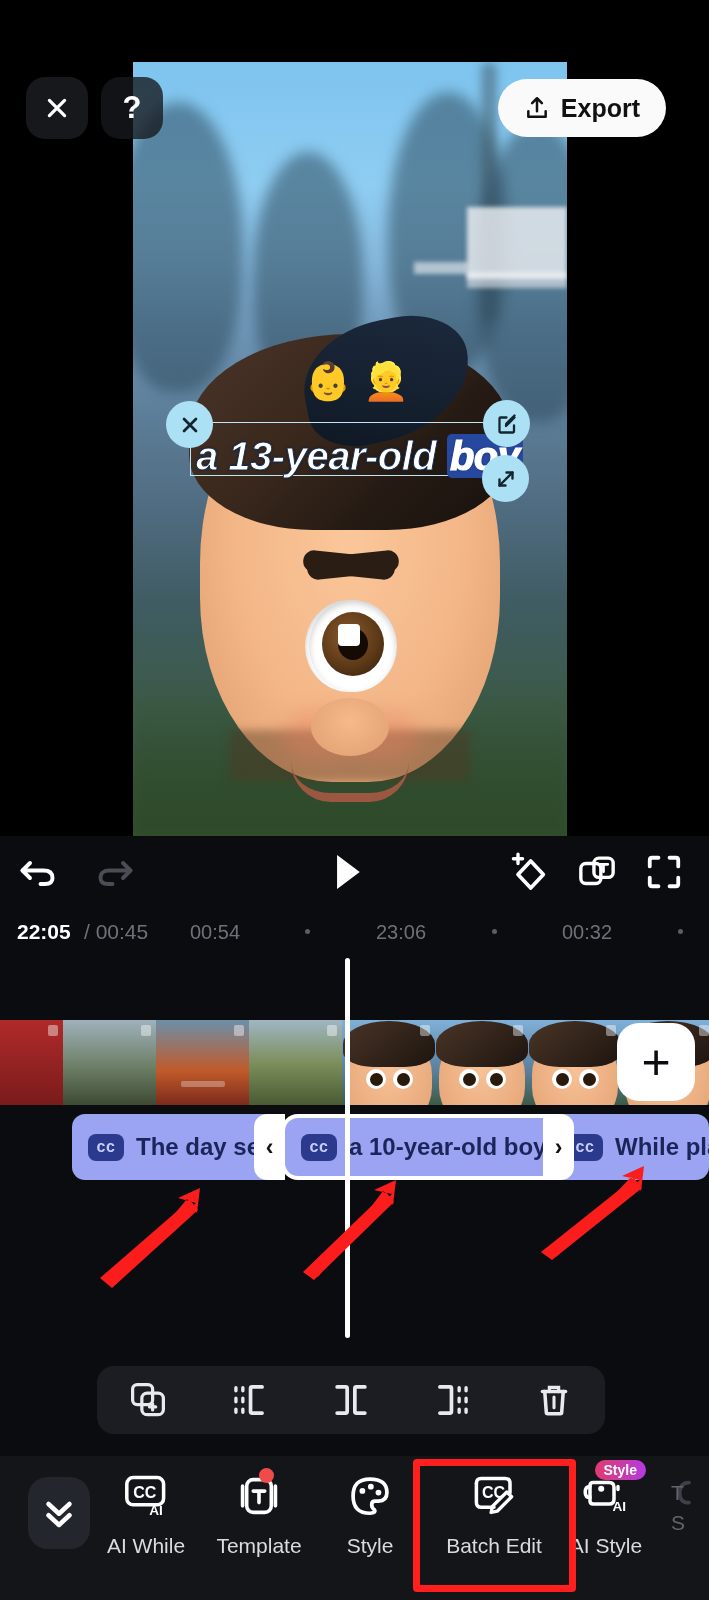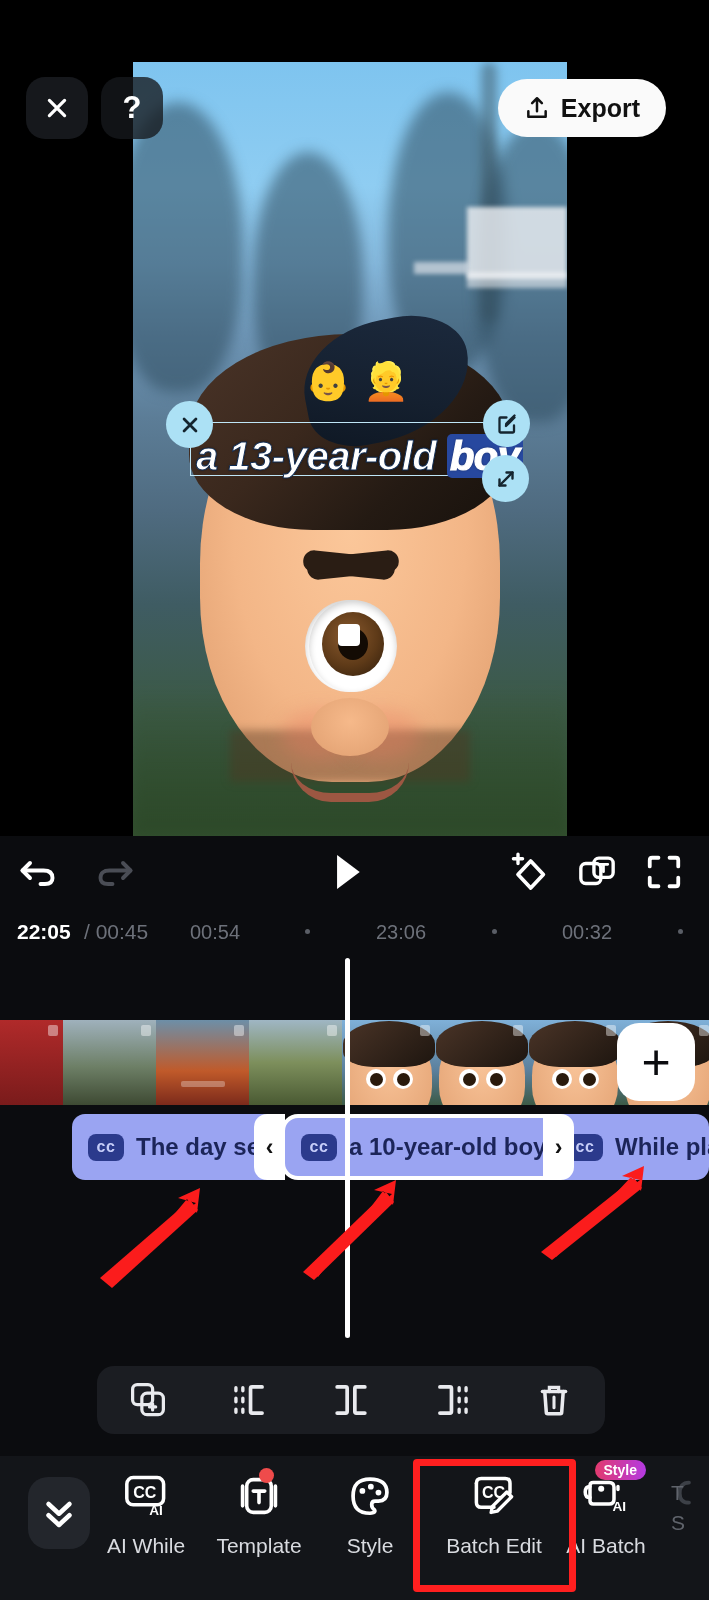--- a/index.html
+++ b/index.html
@@ -690,21 +690,21 @@
     <div class="navicon">
       <svg width="48" height="44" viewBox="0 0 30 26">
         <path d="M5 7 Q2 7 2 10.5 Q2 14 5 14" stroke="#fff" stroke-width="2.2" fill="none" stroke-linecap="round"></path>
         <path d="M7 4.5 L17 4.5 Q20 4.5 20 7.5 L20 15 Q20 18 17 18 L7 18 Q5 18 5 16 L5 6.5 Q5 4.5 7 4.5 Z" stroke="#fff" stroke-width="2.2" fill="none" stroke-linejoin="round"></path>
         <circle cx="12" cy="8.5" r="1.9" fill="#fff"></circle>
         <path d="M22.5 7 L22.5 9" stroke="#fff" stroke-width="2.1" stroke-linecap="round"></path>
         <text x="19" y="22.5" font-family="Liberation Sans, sans-serif" font-size="8.5" font-weight="bold" fill="#fff">AI</text>
       </svg>
       <div class="beta">Style</div>
     </div>
-    <div class="navlabel">AI Batch</div>
+    <div class="navlabel">AI Style</div>
   </div>
 
   <div class="edge-icon">
     <svg width="32" height="40" viewBox="0 0 20 26">
       <path d="M10 3 Q4 3 4 10 Q4 16 10 16" stroke="#3c4047" stroke-width="2.4" fill="none" stroke-linecap="round"></path>
     </svg>
   </div>
   <div class="edge-item">T<br>S</div>
 
   <div class="highlight-box"></div>

